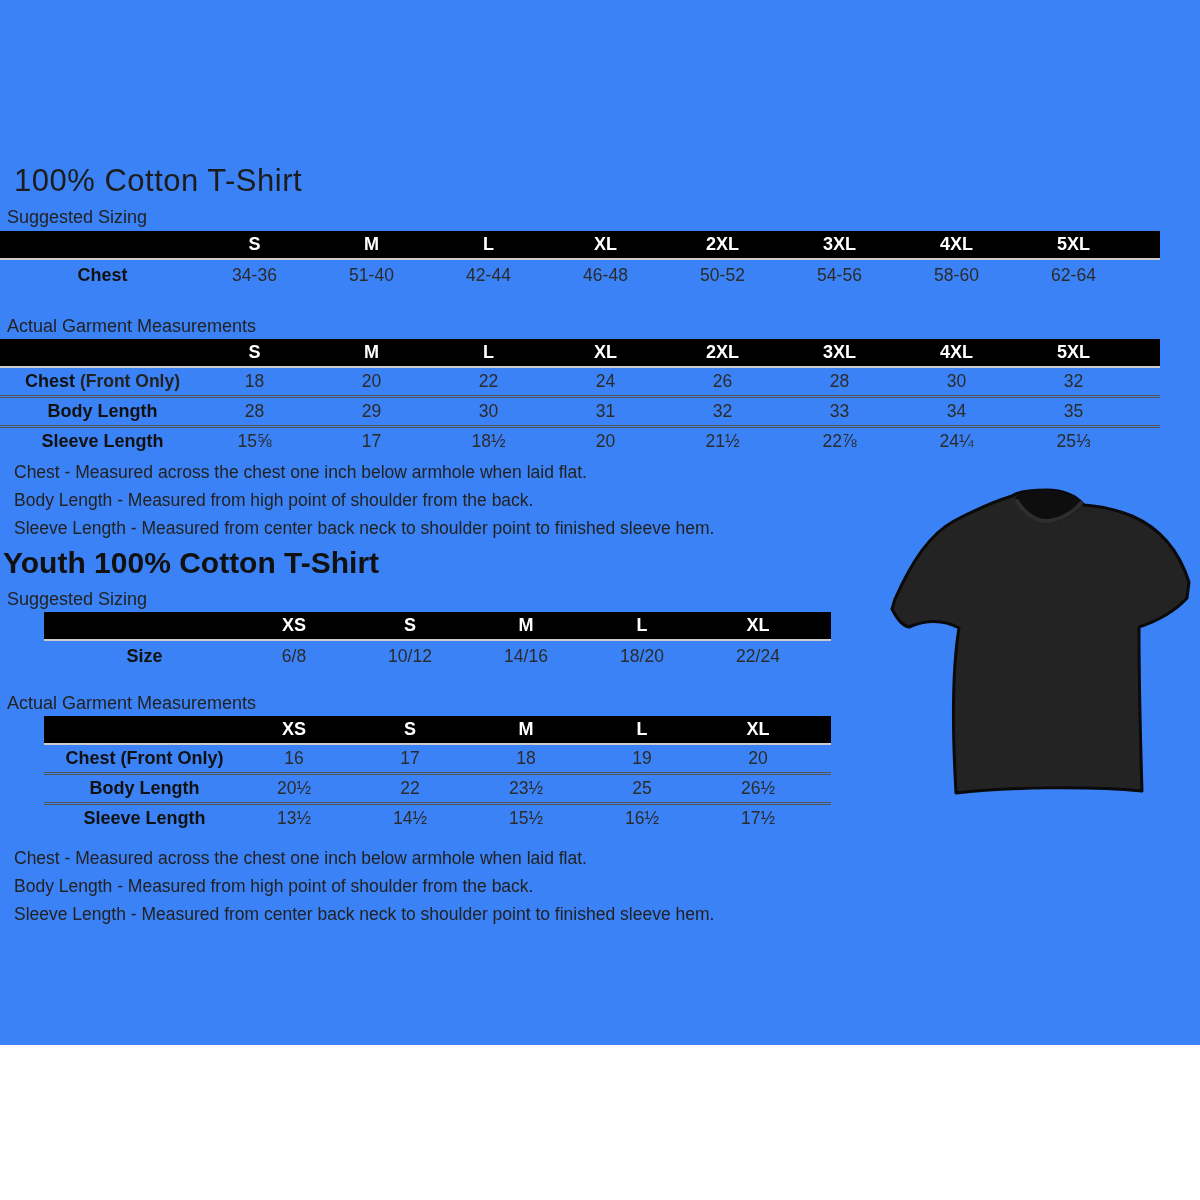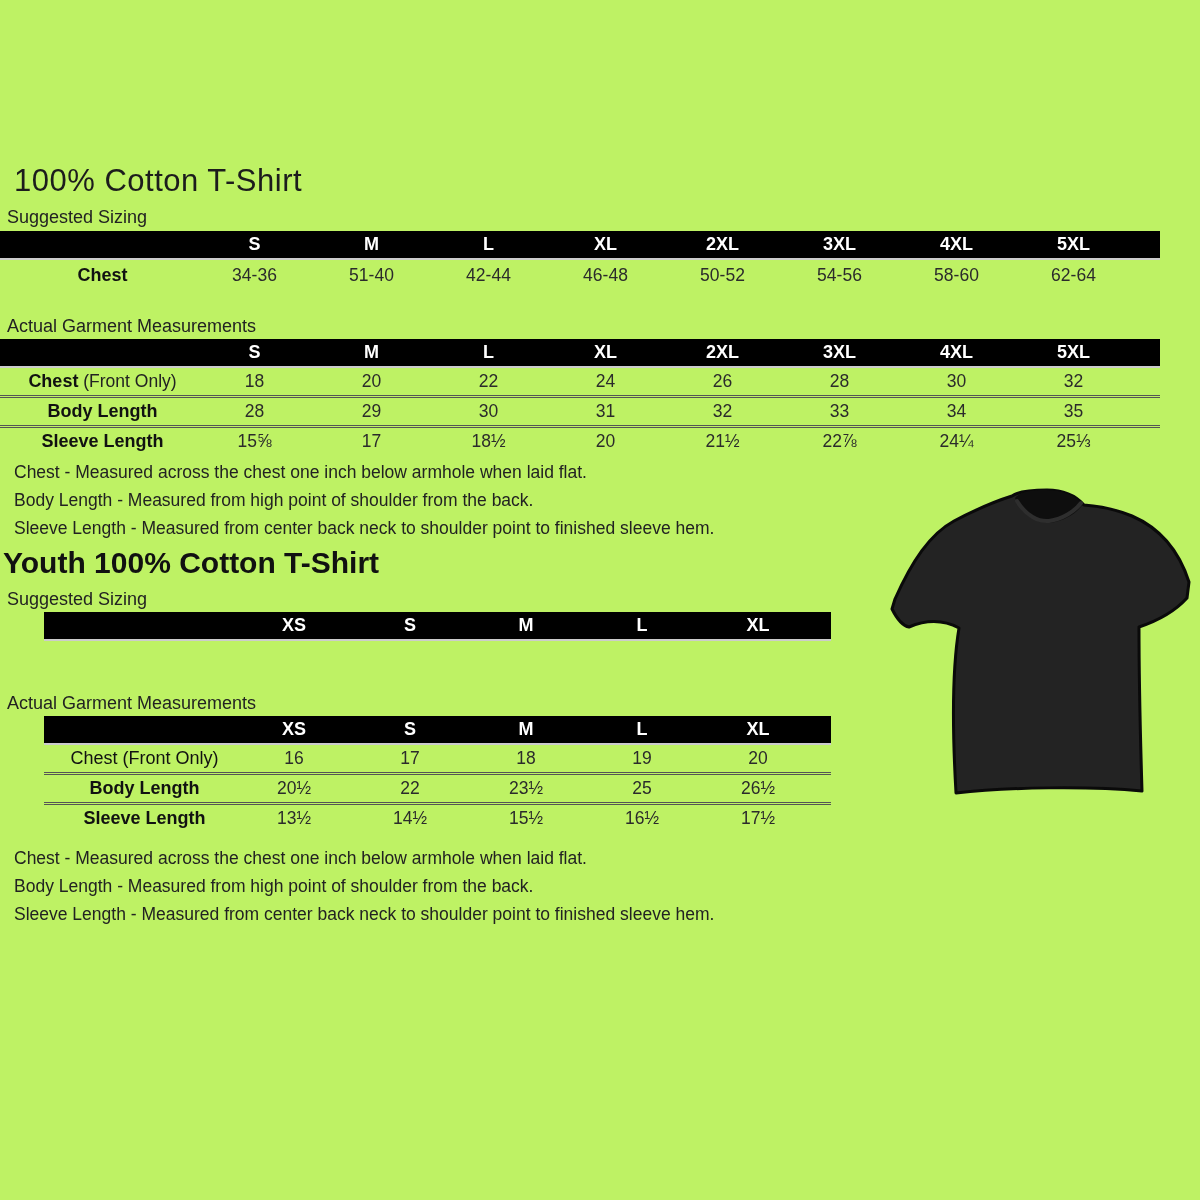--- a/index.html
+++ b/index.html
@@ -1,17 +1,17 @@
 <!DOCTYPE html>
 <html><head>
 <meta charset="utf-8">
 <style>
   html,body { margin:0; padding:0; background:#ffffff; }
   .canvas {
-    position:relative; width:1200px; height:1200px; background:#bef264;
+    position:relative; width:1200px; height:1045px; background:#3b82f6;
     font-family:"Liberation Sans","DejaVu Sans",sans-serif; color:#1a1a1a;
     overflow:hidden;
   }
   .page-title {
     position:absolute; left:14px; top:163px;
     font-size:31px; font-weight:400; color:#1c1c1c; letter-spacing:0.5px;
   }
   .banner {
     position:absolute; left:346px; top:167px; width:555px; height:39px;
     background:#000; display:flex; align-items:center; justify-content:center;
@@ -31,21 +31,21 @@
   .tbl-adult { width:1160px; }
   .tbl-adult .row { grid-template-columns:196px repeat(8,117px) 1fr; }
   .tbl-youth { width:787px;margin-left:44px; }
   .tbl-youth .row { grid-template-columns:192px repeat(5,116px) 1fr; }
   .hrow { background:#000; height:27px; border-bottom:2px solid #cccccc; }
   .hcell { color:#fff; font-weight:700; font-size:18px; text-align:center; line-height:26px; }
   .drow  { line-height:30px; }
   .drow .v { text-align:center; font-size:17.5px; color:#2b2b2b; }
   .drow .l { text-align:center; padding-left:9px; font-size:18px; color:#111; }
   .b { font-weight:700; }
-  .reg { font-weight:400; font-size:17.5px; color:#222; }
+  .reg { font-weight:700; font-size:17.5px; color:#222; }
   .actual .drow { line-height:27px; }
   .actual .drow + .drow { border-top:3px double #555; }
   .notes { position:absolute; left:14px; font-size:17.5px; color:#222; line-height:28px; }
   .tshirt { position:absolute; left:878px; top:468px; width:320px; height:338px; }
 </style>
 </head>
 <body>
 
 <div class="canvas">
 
@@ -142,20 +142,29 @@
 
   <div class="section-label" style="top:589px">Suggested Sizing</div>
   <div class="tbl tbl-youth" style="top:612px">
     <div class="row hrow">
       <div class="hcell"></div>
       <div class="hcell">XS</div>
       <div class="hcell">S</div>
       <div class="hcell">M</div>
       <div class="hcell">L</div>
       <div class="hcell">XL</div>
+      <div></div>
+    </div>
+    <div class="row drow">
+      <div class="l b">Size</div>
+      <div class="v">6/8</div>
+      <div class="v">10/12</div>
+      <div class="v">14/16</div>
+      <div class="v">18/20</div>
+      <div class="v">22/24</div>
       <div></div>
     </div>
   </div>
 
   <div class="section-label" style="top:693px">Actual Garment Measurements</div>
   <div class="tbl tbl-youth actual" style="top:716px">
     <div class="row hrow">
       <div class="hcell"></div>
       <div class="hcell">XS</div>
       <div class="hcell">S</div>

